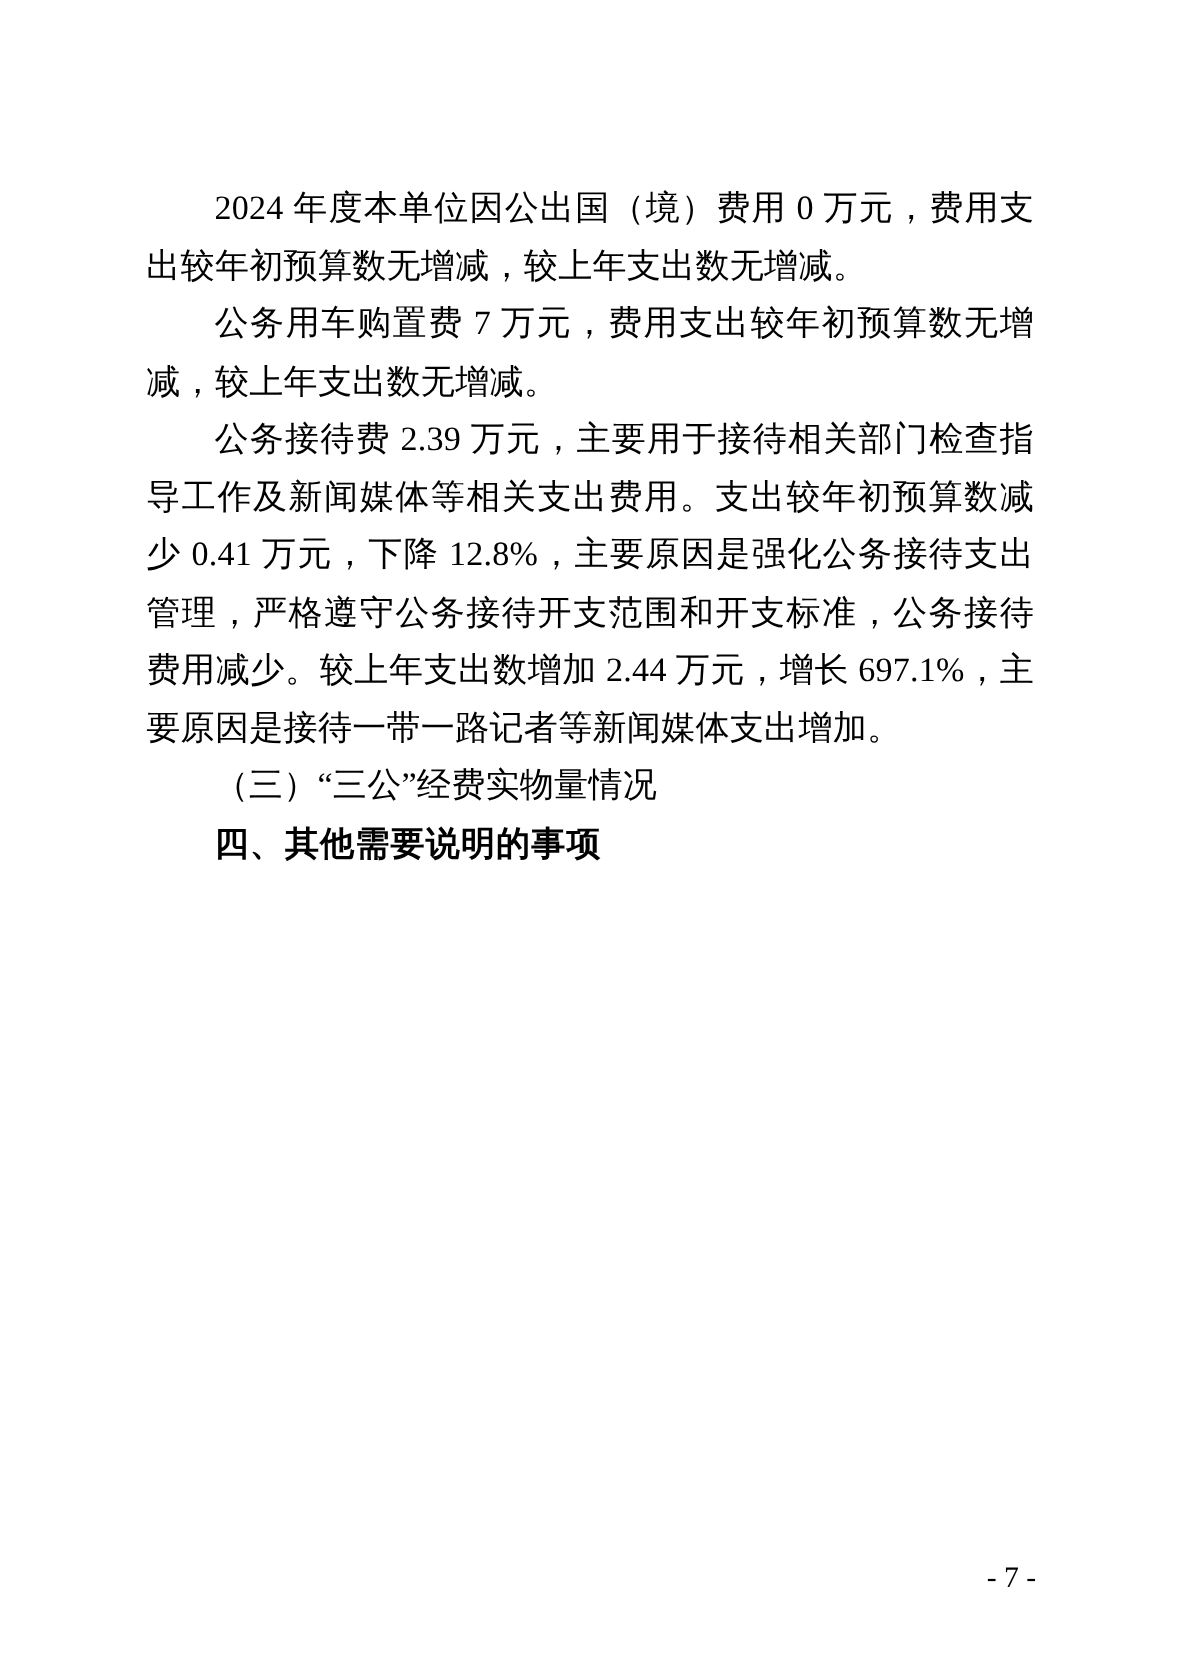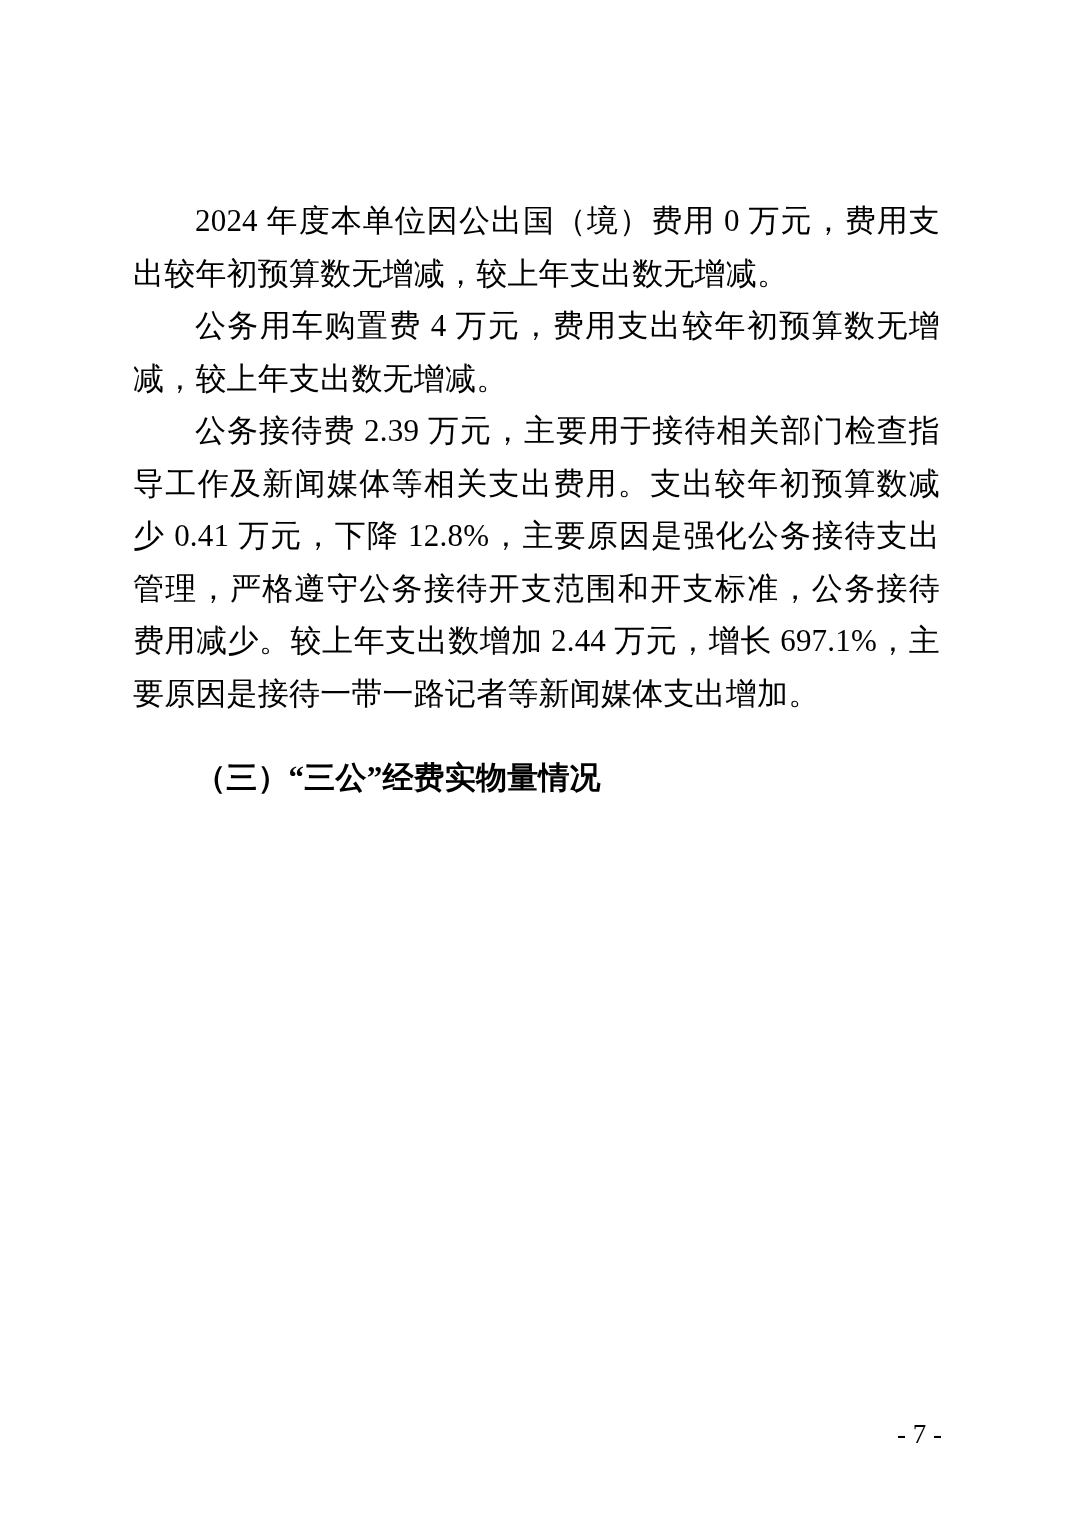--- a/index.html
+++ b/index.html
@@ -12,37 +12,36 @@
     width: 1075px;
     height: 1520px;
     background: #ffffff;
     overflow: hidden;
     font-family: "Liberation Serif", "DejaVu Serif", serif;
     color: #000000;
   }
   .content {
     position: absolute;
     left: 133px;
-    top: 195px;
+    top: 163px;
     width: 807px;
   }
   .para {
     margin: 0;
     font-size: 31px;
     line-height: 52.5px;
     text-align: justify;
     text-justify: inter-ideograph;
     text-indent: 2em;
     font-weight: normal;
     letter-spacing: 0.2px;
     word-break: break-all;
   }
   .para.subheading {
-    font-weight: bold;
-    margin-top: 32px;
+    font-weight: normal;
   }
   .para.heading {
     font-family: "Liberation Sans", "DejaVu Sans", sans-serif;
     font-weight: bold;
     letter-spacing: 1px;
   }
   .page-number {
     position: absolute;
     right: 133px;
     bottom: 70px;
@@ -51,18 +50,19 @@
     font-family: "Liberation Serif", "DejaVu Serif", serif;
     color: #000000;
   }
 </style>
 </head>
 <body>
 
 <div class="page">
   <div class="content">
     <p class="para body">2024 年度本单位因公出国（境）费用 0 万元，费用支出较年初预算数无增减，较上年支出数无增减。</p>
-    <p class="para body">公务用车购置费 4 万元，费用支出较年初预算数无增减，较上年支出数无增减。</p>
+    <p class="para body">公务用车购置费 7 万元，费用支出较年初预算数无增减，较上年支出数无增减。</p>
     <p class="para body">公务接待费 2.39 万元，主要用于接待相关部门检查指导工作及新闻媒体等相关支出费用。支出较年初预算数减少 0.41 万元，下降 12.8%，主要原因是强化公务接待支出管理，严格遵守公务接待开支范围和开支标准，公务接待费用减少。较上年支出数增加 2.44 万元，增长 697.1%，主要原因是接待一带一路记者等新闻媒体支出增加。</p>
     <p class="para subheading">（三）“三公”经费实物量情况</p>
+    <p class="para heading">四、其他需要说明的事项</p>
   </div>
   <div class="page-number">- 7 -</div>
 </div>
 
 </body></html>

